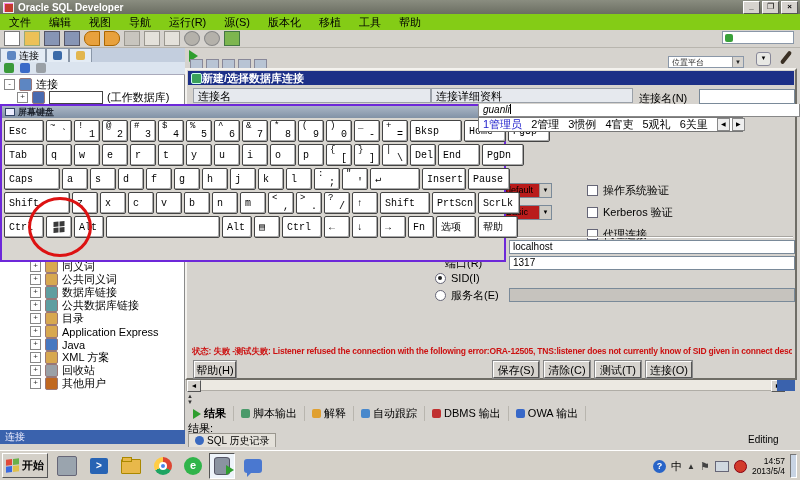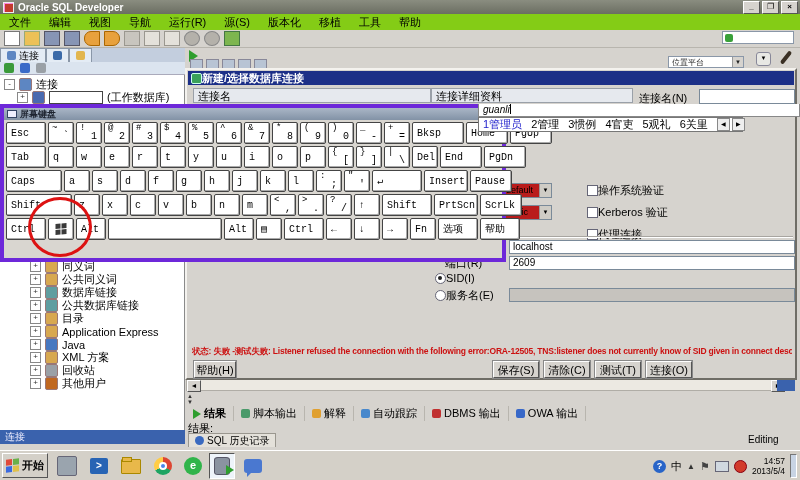--- a/index.html
+++ b/index.html
@@ -76,21 +76,21 @@
   .dticon{width:9px;height:9px;background:#3aa15a;border:1px solid #cfe;border-radius:2px}
   .colhdr{position:absolute;top:18px;height:15px;background:#e6e9ee;border:1px solid #9aa0a8;
     font-size:11px;line-height:14px;padding-left:4px;box-sizing:border-box}
   .fld{background:#fff;border:1px solid #7a8a99;font-size:10px;line-height:12px;
     padding-left:3px;box-sizing:border-box;position:absolute;height:14px}
   .fld.dis{background:#c6c3be}
   .combo{position:absolute;height:15px;background:#b91c1c;border:1px solid #7a8a99;font-size:9px;
     line-height:13px;padding-left:3px;box-sizing:border-box}
   .combo .da{position:absolute;right:0;top:0;width:11px;height:13px;background:#cfccc5;
     border-left:1px solid #999;font-size:6px;line-height:13px;text-align:center}
-  .chkrow{position:absolute;display:flex;align-items:center;font-size:11px}
+  .chkrow{position:absolute;display:flex;align-items:center;gap:5px;font-size:11px}
   .chk{width:9px;height:9px;background:#fff;border:1px solid #667}
   .radio{width:9px;height:9px;border:1px solid #667;border-radius:50%;background:#fff;position:relative}
   .radio.sel:after{content:"";position:absolute;left:2px;top:2px;width:4px;height:4px;border-radius:50%;background:#222}
   .lbl{position:absolute;font-size:11px;white-space:nowrap}
   .sep{position:absolute;height:1px;background:#a8a5a0;border-bottom:1px solid #fff}
   .status{position:absolute;left:5px;top:276px;width:600px;font-size:8.5px;font-weight:bold;color:#cc1111;
     white-space:nowrap;overflow:hidden;letter-spacing:-0.2px}
   .btn{position:absolute;height:17px;background:#d6d3ce;border:1px solid;border-color:#fff #555 #555 #fff;
     box-shadow:0 0 0 1px #888;font-size:11px;text-align:center;line-height:16px;box-sizing:border-box}
   
@@ -112,21 +112,21 @@
   .rtab:nth-child(4) .rti{background:#4888cc}
   .rtab:nth-child(5) .rti{background:#c03030}
   .rtab:nth-child(6) .rti{background:#3868c8}
   .reslabel{position:absolute;left:188px;top:421px;font-size:11px}
   .histtab{position:absolute;left:188px;top:433px;height:13px;background:#e4e1da;border:1px solid #9a978f;
     border-bottom:none;display:flex;align-items:center;gap:3px;padding:0 6px;font-size:10px}
   .histtab .ic{width:9px;height:9px;border-radius:50%;background:#3a6ac0}
   .editing{position:absolute;left:748px;top:434px;font-size:10px}
   
   .kbwin{position:absolute;left:0;top:104px;width:506px;height:158px;background:#d9d6d0;
-    border:4px solid #6d28d9;box-sizing:border-box;z-index:10}
+    border:2px solid #6d28d9;box-sizing:border-box;z-index:10}
   .kbtitle{height:12px;background:linear-gradient(#aab6c6,#8292a6);color:#1e2430;font-size:9px;
     font-weight:bold;display:flex;align-items:center;gap:3px;padding-left:3px}
   .kbtitle .ic{width:8px;height:6px;background:#eef;border:1px solid #346}
   #kb-rows{padding:2px}
   .krow{display:flex;gap:2px;margin-bottom:2px}
   .key{height:22px;background:#fff;border:1px solid #444;border-radius:2px;position:relative;
     box-shadow:inset -1px -1px 0 #aaa;box-sizing:border-box;
     font-family:"Liberation Mono","DejaVu Sans Mono","DejaVu Sans",monospace;font-size:11px;flex:0 0 auto}
   .key .km{position:absolute;left:4px;top:50%;transform:translateY(-50%);font-size:10px;white-space:nowrap}
   .key.dual .ks{position:absolute;left:3px;top:0;font-size:9px}
@@ -366,21 +366,21 @@
         <span>Kerberos 验证</span>
     </div>
     <div class="chkrow" style="left:400px;top:157px">
       <span class="chk"></span>
         <span>代理连接</span>
     </div>
     <div class="sep" style="left:250px;top:166px;width:356px"></div>
 
     <div class="fld" style="left:322px;top:170px;width:286px">localhost</div>
     <div class="lbl" style="left:258px;top:186px">端口(R)</div>
-    <div class="fld" style="left:322px;top:186px;width:286px">2609</div>
+    <div class="fld" style="left:322px;top:186px;width:286px">1317</div>
     <div class="chkrow" style="left:248px;top:202px">
       <span class="radio sel"></span>
         <span>SID(I)</span>
     </div>
     <div class="chkrow" style="left:248px;top:218px">
       <span class="radio"></span>
         <span>服务名(E)</span>
     </div>
     <div class="fld dis" style="left:322px;top:218px;width:286px"></div>
 

